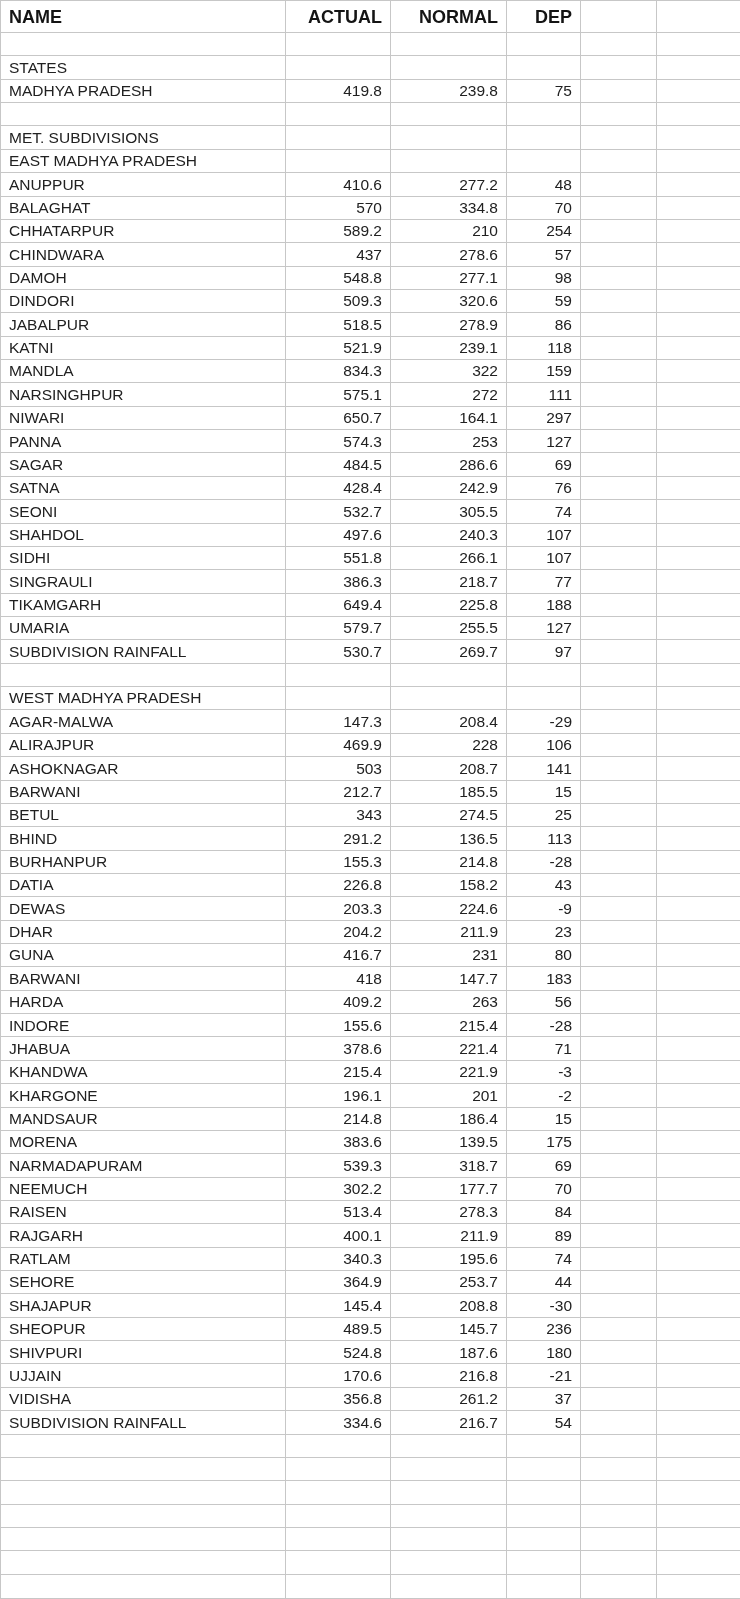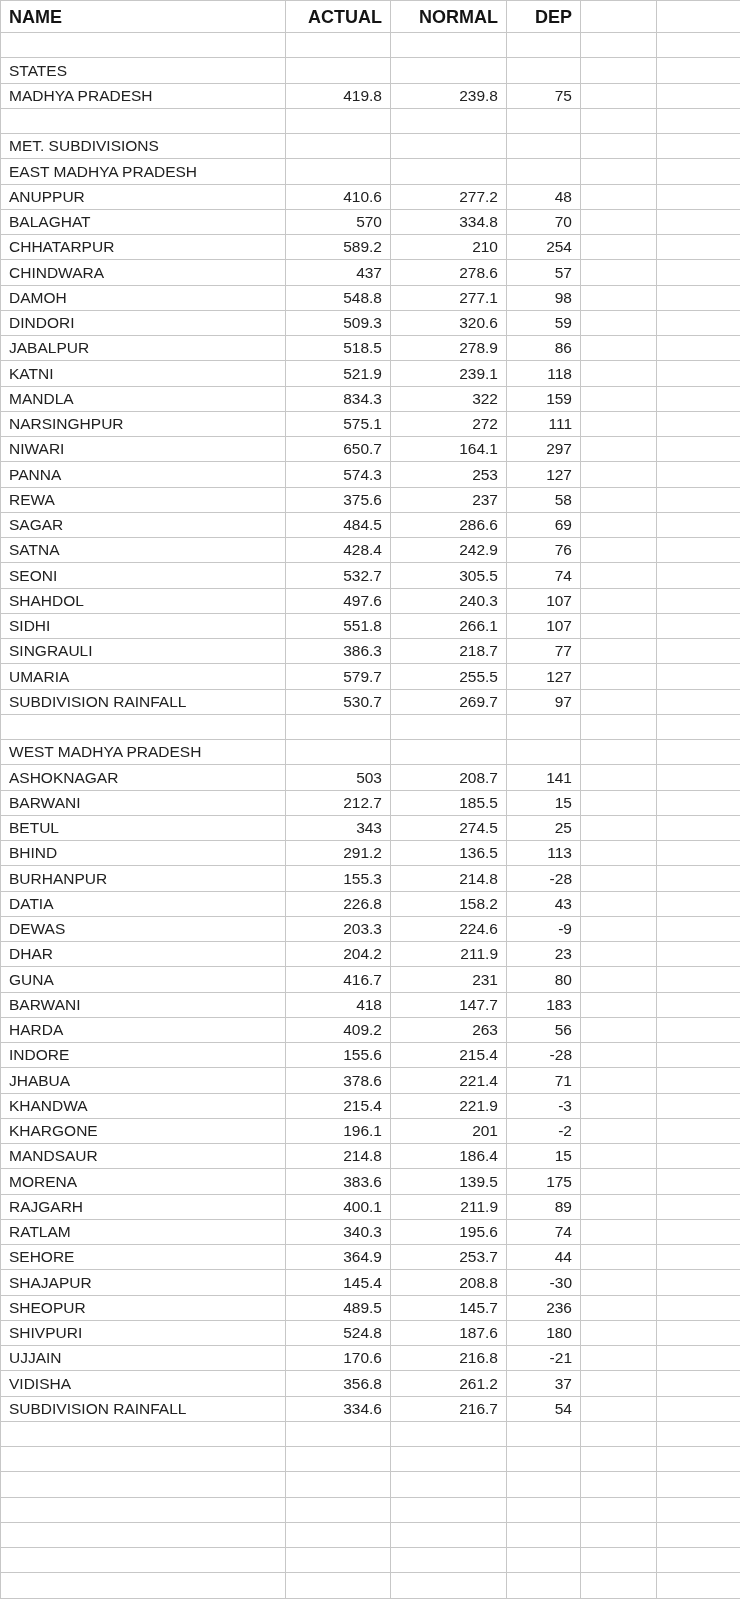--- a/index.html
+++ b/index.html
@@ -205,28 +205,20 @@
       </tr>
       <tr>
         <td class="txt">PANNA</td>
         <td class="num">574.3</td>
         <td class="num">253</td>
         <td class="num">127</td>
         <td class="num"></td>
         <td class="num"></td>
       </tr>
       <tr>
-        <td class="txt">REWA</td>
-        <td class="num">375.6</td>
-        <td class="num">237</td>
-        <td class="num">58</td>
-        <td class="num"></td>
-        <td class="num"></td>
-      </tr>
-      <tr>
         <td class="txt">SAGAR</td>
         <td class="num">484.5</td>
         <td class="num">286.6</td>
         <td class="num">69</td>
         <td class="num"></td>
         <td class="num"></td>
       </tr>
       <tr>
         <td class="txt">SATNA</td>
         <td class="num">428.4</td>
@@ -261,20 +253,28 @@
       </tr>
       <tr>
         <td class="txt">SINGRAULI</td>
         <td class="num">386.3</td>
         <td class="num">218.7</td>
         <td class="num">77</td>
         <td class="num"></td>
         <td class="num"></td>
       </tr>
       <tr>
+        <td class="txt">TIKAMGARH</td>
+        <td class="num">649.4</td>
+        <td class="num">225.8</td>
+        <td class="num">188</td>
+        <td class="num"></td>
+        <td class="num"></td>
+      </tr>
+      <tr>
         <td class="txt">UMARIA</td>
         <td class="num">579.7</td>
         <td class="num">255.5</td>
         <td class="num">127</td>
         <td class="num"></td>
         <td class="num"></td>
       </tr>
       <tr>
         <td class="txt">SUBDIVISION RAINFALL</td>
         <td class="num">530.7</td>
@@ -293,20 +293,36 @@
       </tr>
       <tr>
         <td class="txt">WEST MADHYA PRADESH</td>
         <td class="num"></td>
         <td class="num"></td>
         <td class="num"></td>
         <td class="num"></td>
         <td class="num"></td>
       </tr>
       <tr>
+        <td class="txt">AGAR-MALWA</td>
+        <td class="num">147.3</td>
+        <td class="num">208.4</td>
+        <td class="num">-29</td>
+        <td class="num"></td>
+        <td class="num"></td>
+      </tr>
+      <tr>
+        <td class="txt">ALIRAJPUR</td>
+        <td class="num">469.9</td>
+        <td class="num">228</td>
+        <td class="num">106</td>
+        <td class="num"></td>
+        <td class="num"></td>
+      </tr>
+      <tr>
         <td class="txt">ASHOKNAGAR</td>
         <td class="num">503</td>
         <td class="num">208.7</td>
         <td class="num">141</td>
         <td class="num"></td>
         <td class="num"></td>
       </tr>
       <tr>
         <td class="txt">BARWANI</td>
         <td class="num">212.7</td>
@@ -429,20 +445,44 @@
       </tr>
       <tr>
         <td class="txt">MORENA</td>
         <td class="num">383.6</td>
         <td class="num">139.5</td>
         <td class="num">175</td>
         <td class="num"></td>
         <td class="num"></td>
       </tr>
       <tr>
+        <td class="txt">NARMADAPURAM</td>
+        <td class="num">539.3</td>
+        <td class="num">318.7</td>
+        <td class="num">69</td>
+        <td class="num"></td>
+        <td class="num"></td>
+      </tr>
+      <tr>
+        <td class="txt">NEEMUCH</td>
+        <td class="num">302.2</td>
+        <td class="num">177.7</td>
+        <td class="num">70</td>
+        <td class="num"></td>
+        <td class="num"></td>
+      </tr>
+      <tr>
+        <td class="txt">RAISEN</td>
+        <td class="num">513.4</td>
+        <td class="num">278.3</td>
+        <td class="num">84</td>
+        <td class="num"></td>
+        <td class="num"></td>
+      </tr>
+      <tr>
         <td class="txt">RAJGARH</td>
         <td class="num">400.1</td>
         <td class="num">211.9</td>
         <td class="num">89</td>
         <td class="num"></td>
         <td class="num"></td>
       </tr>
       <tr>
         <td class="txt">RATLAM</td>
         <td class="num">340.3</td>

